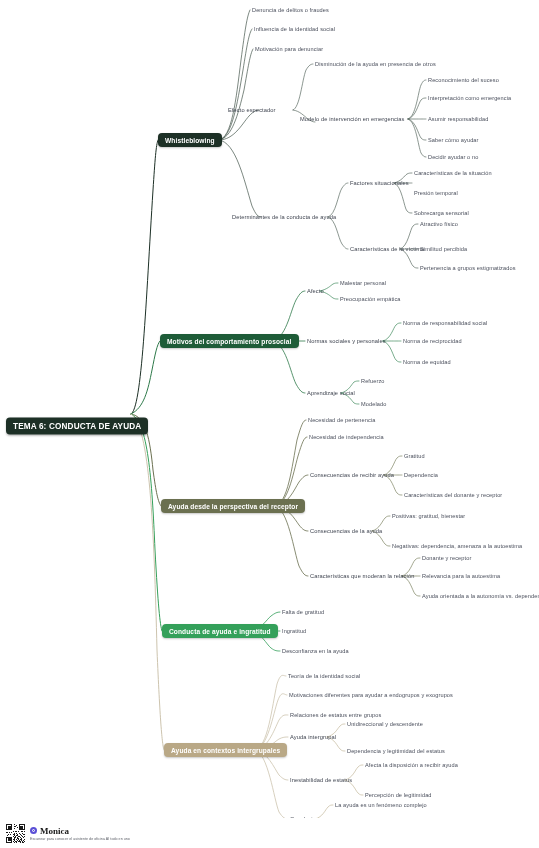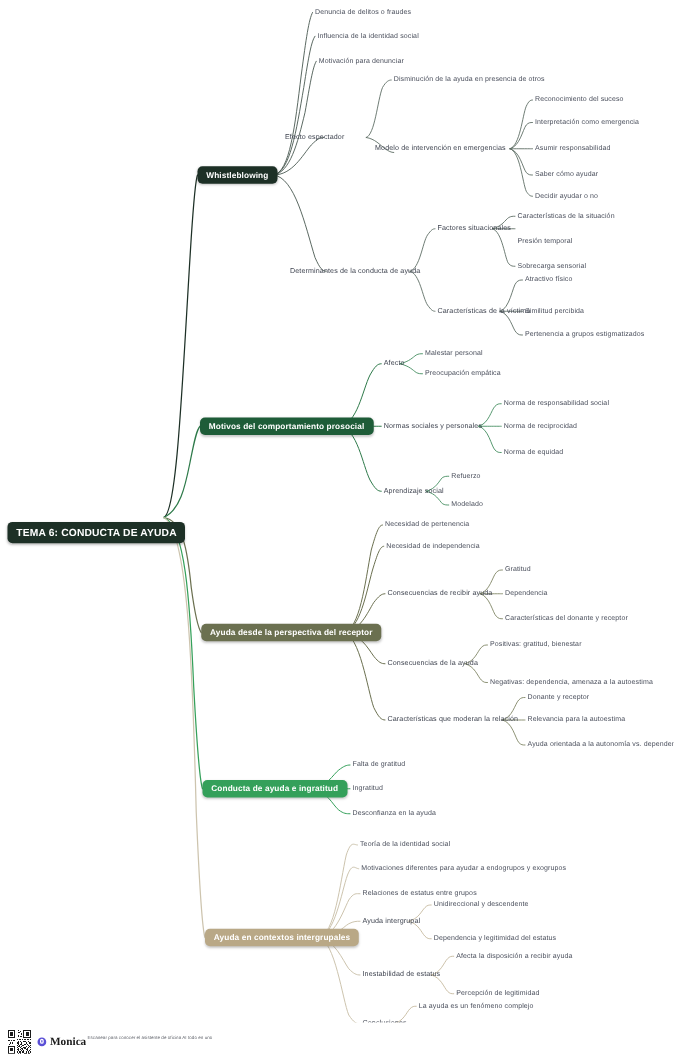--- a/index.html
+++ b/index.html
@@ -18,21 +18,21 @@
   .b2{background:#1e5c38;}
   .b3{background:#6b7050;}
   .b4{background:#34a05a;}
   .b5{background:#b9a886;}
   .leaf{color:#4a4f5c;font-size:5.6px;letter-spacing:.1px;}
   .leaf.l2{color:#3f4450;font-size:5.7px;}
   
   #footer{position:absolute;left:0;bottom:0;width:539px;height:30px;
           background:#ffffff;display:flex;align-items:center;gap:5px;padding-left:6px;}
   #qr{width:19px;height:19px;flex:0 0 19px;}
-  .brandwrap{display:flex;flex-direction:row;justify-content:center;gap:1px;text-align:right;}
+  .brandwrap{display:flex;flex-direction:column;justify-content:center;gap:1px;text-align:right;}
   .brandline{display:flex;align-items:center;gap:3px;}
   .m-logo{width:7px;height:7px;border-radius:50%;background:#5a4fd6;
           display:inline-block;position:relative;}
   .m-logo:after{content:"";position:absolute;left:1.6px;top:1.6px;width:3.8px;height:3.8px;
           border-radius:50%;border:1px solid #fff;box-sizing:border-box;}
   .brand-name{font-family:"Liberation Serif","DejaVu Serif",serif;
           font-size:9px;font-weight:bold;color:#1a1a1a;}
   .brand-sub{font-size:3.6px;color:#5d6068;letter-spacing:.05px;}
 </style>
 </head>

